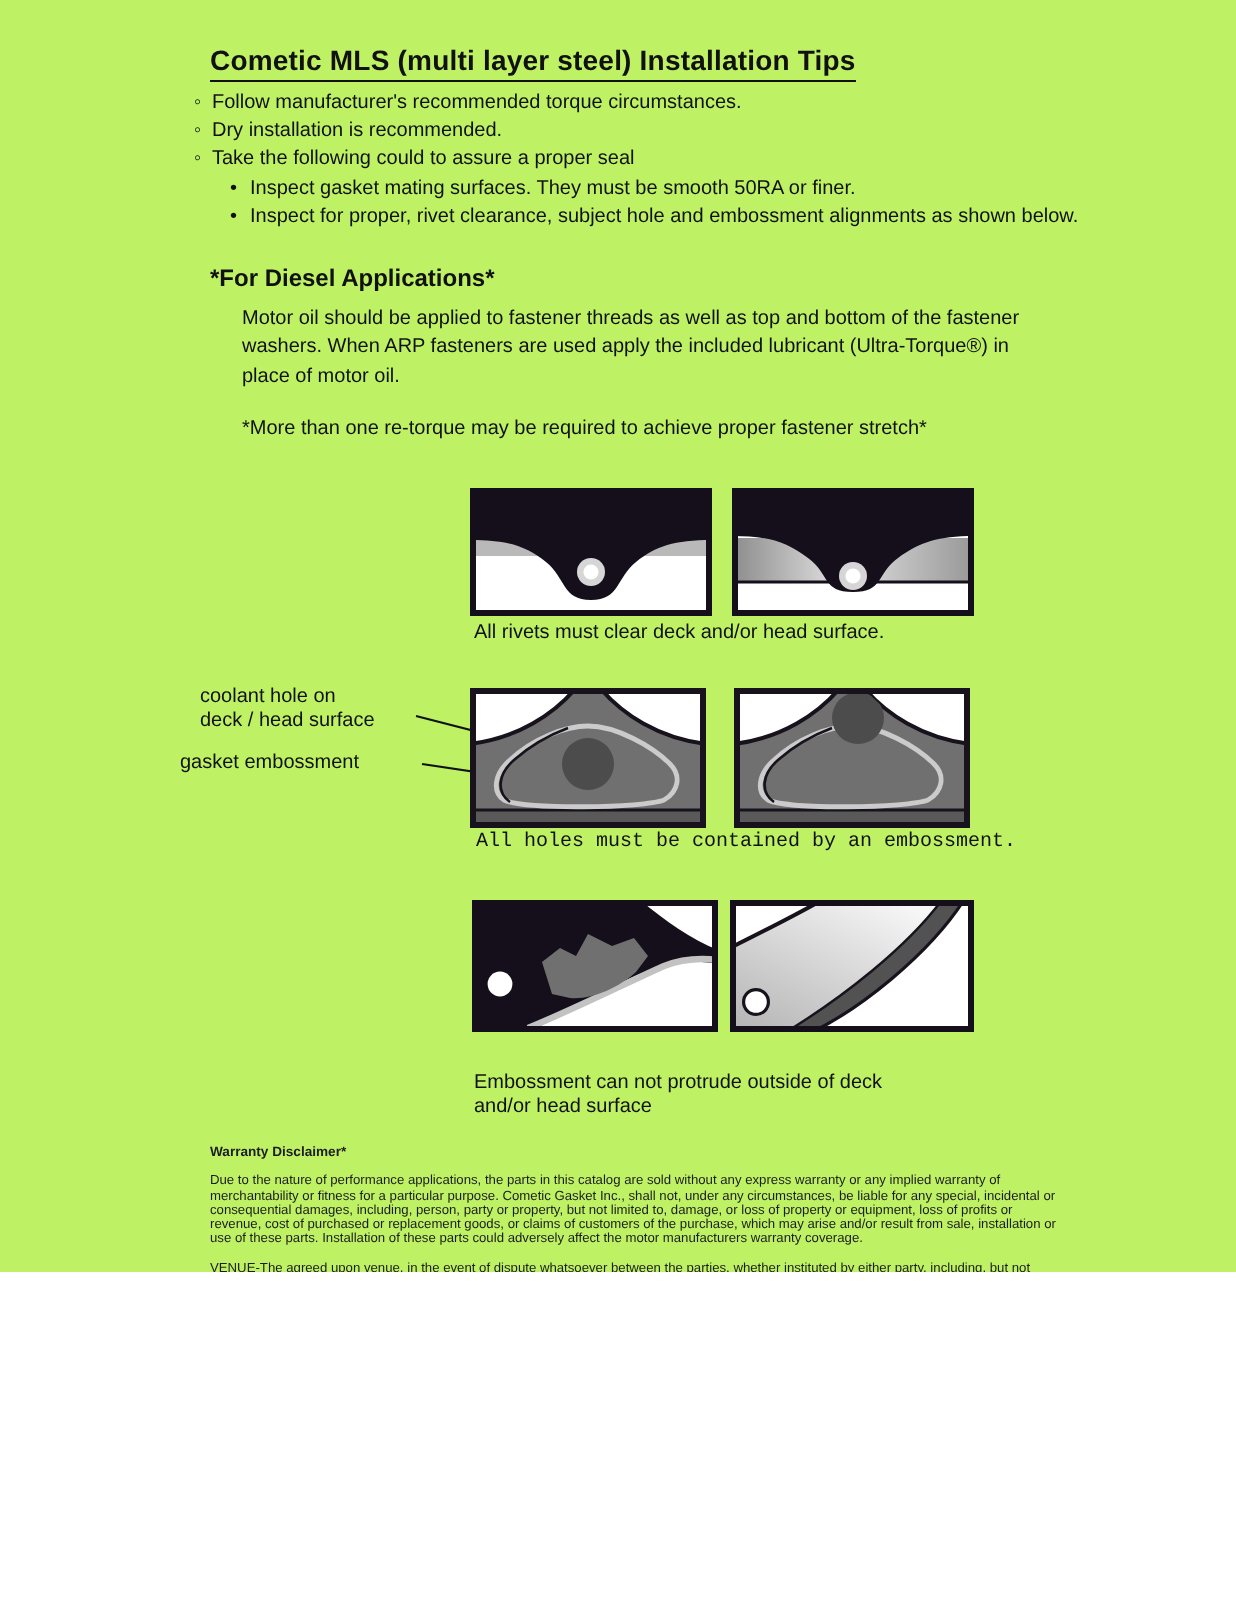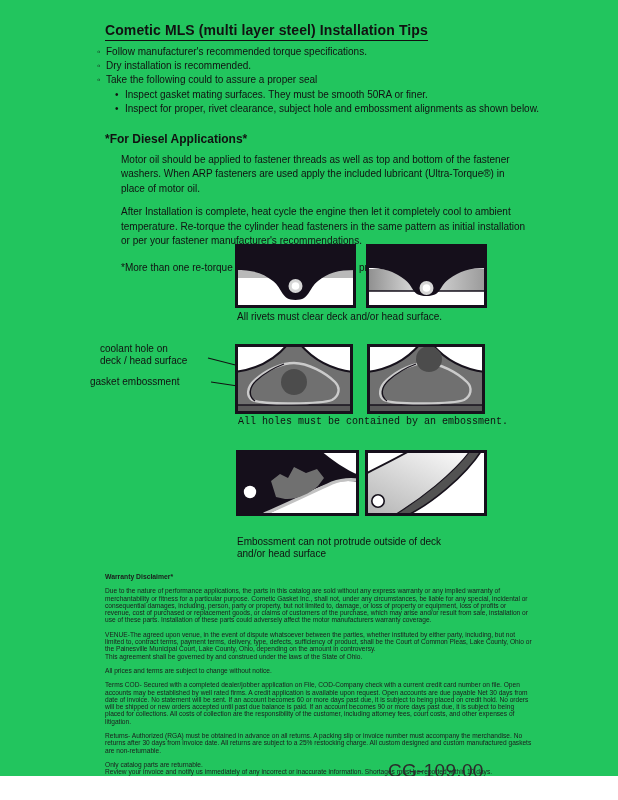--- a/index.html
+++ b/index.html
@@ -1,17 +1,17 @@
 <!DOCTYPE html>
 <html><head>
 <meta charset="utf-8">
 <style>
   html,body{margin:0;padding:0;background:#ffffff;}
   .page{
-    position:relative;width:618px;height:776px;background:#22c55e;
+    position:relative;width:618px;height:636px;background:#bef264;
     font-family:"Liberation Sans", sans-serif;color:#111;overflow:hidden;
   }
   
   .title{
     position:absolute;left:105px;top:22px;font-size:14px;font-weight:bold;
     border-bottom:1.5px solid #111;padding-bottom:2px;letter-spacing:.1px;
   }
   
   .tips{position:absolute;left:97px;top:45px;width:445px;font-size:10px;line-height:14.2px;}
   .tip{position:relative;padding-left:9px;}
@@ -37,31 +37,30 @@
   .footer{position:absolute;left:388px;top:760px;font-size:19px;color:#2b2b2b;letter-spacing:.3px;}
 </style>
 </head>
 <body>
 
 <div class="page">
 
   <div class="title">Cometic MLS (multi layer steel) Installation Tips</div>
 
   <div class="tips">
-    <div class="tip lvl1">Follow manufacturer's recommended torque specifications.</div>
+    <div class="tip lvl1">Follow manufacturer's recommended torque circumstances.</div>
     <div class="tip lvl1">Dry installation is recommended.</div>
     <div class="tip lvl1">Take the following could to assure a proper seal</div>
     <div class="tip lvl2">Inspect gasket mating surfaces.  They must be smooth 50RA or finer.</div>
     <div class="tip lvl2">Inspect for proper, rivet clearance, subject hole and embossment alignments as shown below.</div>
   </div>
 
   <div class="diesel">
     <h2>*For Diesel Applications*</h2>
     <p>Motor oil should be applied to fastener threads as well as top and bottom of the fastener washers. When ARP fasteners are used apply the included lubricant (Ultra-Torque®) in place of motor oil.</p>
-    <p>After Installation is complete, heat cycle the engine then let it completely cool to ambient temperature. Re-torque the cylinder head fasteners in the same pattern as initial installation or per your fastener manufacturer's recommendations.</p>
     <p class="note">*More than one re-torque may be required to achieve proper fastener stretch*</p>
   </div>
 
   <div class="dlabel" style="left:235px;top:229px;width:121px;">RIGHT</div>
   <div class="dlabel" style="left:366px;top:229px;width:121px;">WRONG</div>
 
   <svg class="dbox" style="left:235px;top:244px;" width="121" height="64" viewBox="0 0 121 64">
     <rect x="0" y="0" width="121" height="64" fill="#ffffff"></rect>
     <rect x="2" y="26" width="117" height="8" fill="#b9b9b9"></rect>
     <path d="M0,0 H121 V26 C102,26 93,29 83,37 C73,45 75,56 60.5,56 C46,56 48,45 38,37 C28,29 19,26 0,26 Z" fill="#150f1b"></path>

